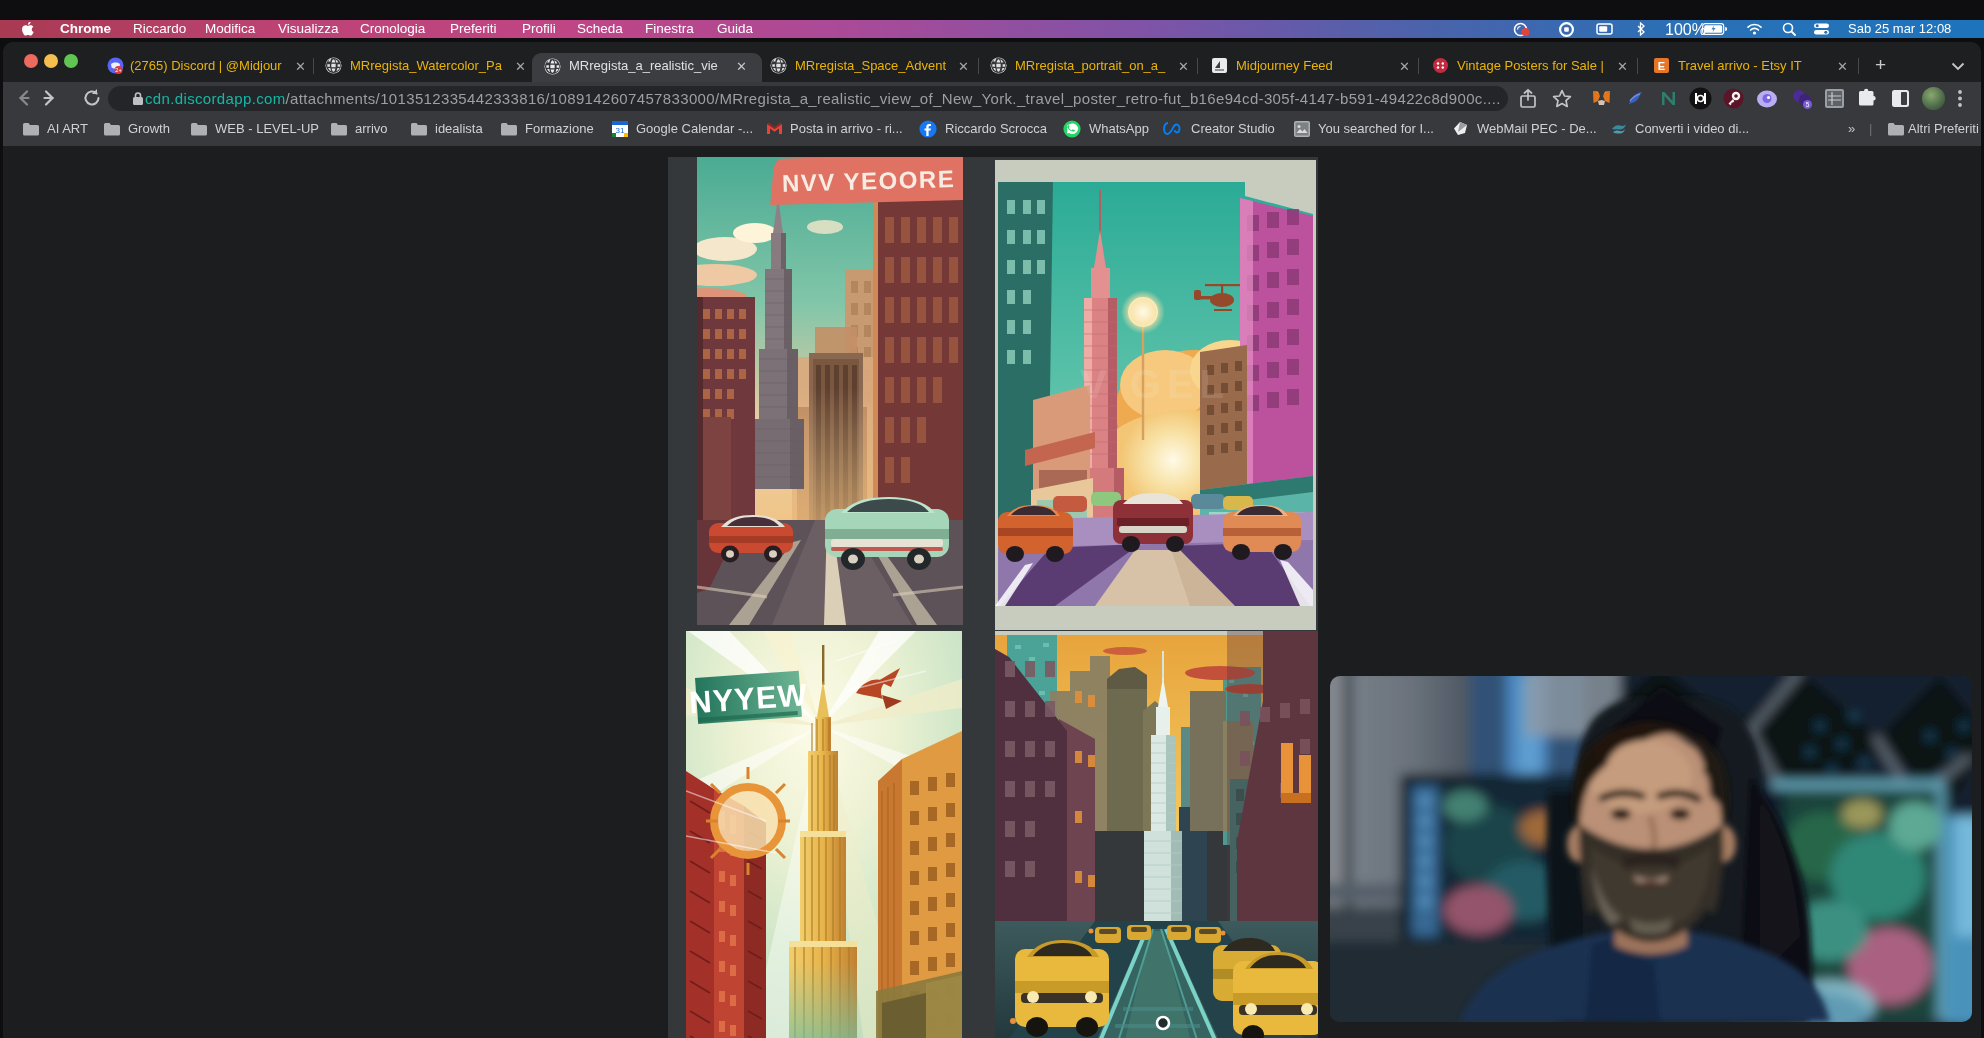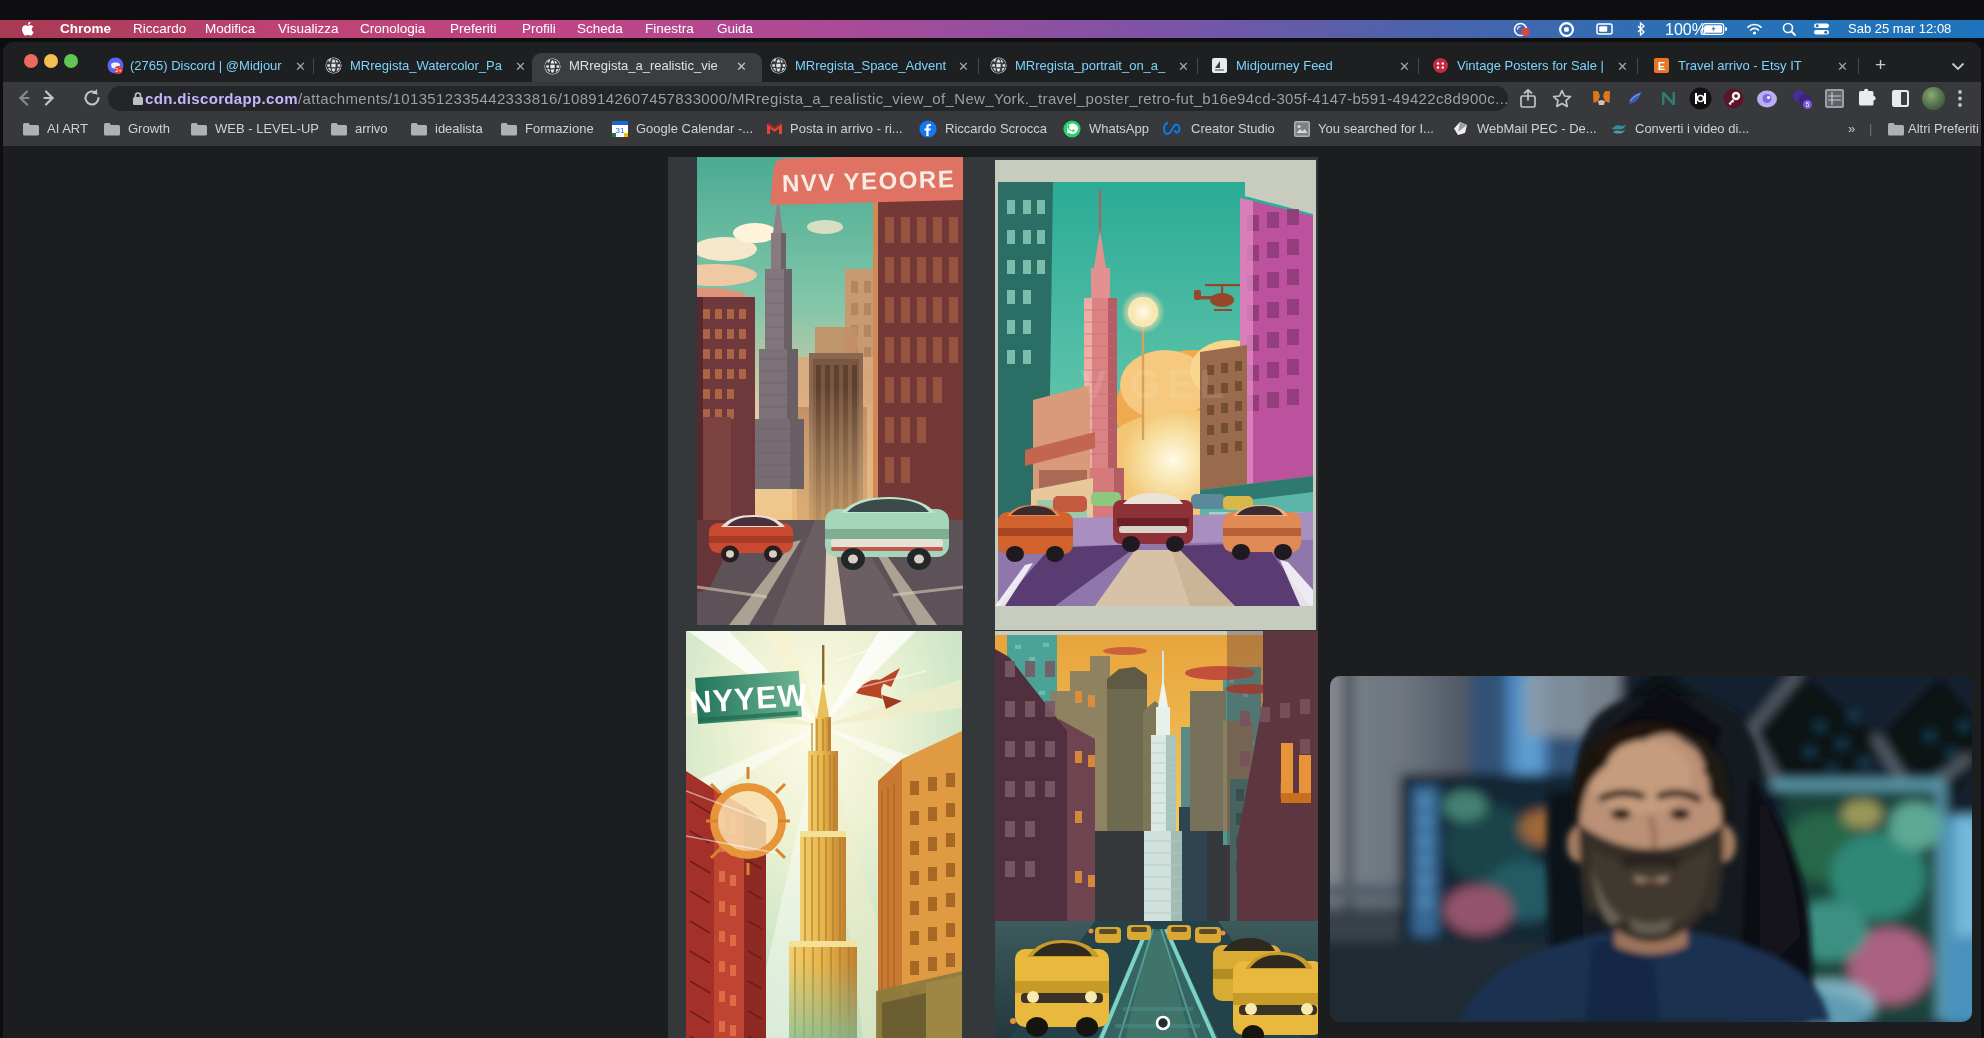--- a/index.html
+++ b/index.html
@@ -10,21 +10,21 @@
   
   #menubar { left:0; top:0; width:1984px; height:18px;
     background:linear-gradient(90deg,#a83a52 0%,#bc4374 14%,#c04585 28%,#ab4a97 42%,#7e53a7 58%,#4a63ab 72%,#2a70b5 85%,#1d74bc 100%);
     color:#fff; font-size:13.5px; display:flex; align-items:center; }
   .mb-it { position:absolute; top:1px; white-space:nowrap; }
   #menubar .bold { font-weight:bold; }
 
   
   #win { left:3px; top:22px; width:1978px; height:1016px; background:#1c1d1f; border-radius:10px 10px 0 0; overflow:hidden; }
   #tabbar { left:0; top:0; width:1978px; height:40px; background:#1e1f21; }
-  .tab-title { position:absolute; top:16px; font-size:13px; color:#7dd3fc; white-space:nowrap; overflow:hidden; }
+  .tab-title { position:absolute; top:16px; font-size:13px; color:#eab308; white-space:nowrap; overflow:hidden; }
   .tab-x { position:absolute; top:17px; font-size:13px; color:#a6a8aa; }
   .tab-sep { position:absolute; top:16px; width:1px; height:16px; background:#47484a; }
   .favicon { position:absolute; top:15px; width:17px; height:17px; }
   #activetab { position:absolute; left:529px; top:11px; width:230px; height:29px; background:#3c3d41; border-radius:9px 9px 0 0; }
 
   #toolbar { left:0; top:40px; width:1978px; height:32px; background:#38393d; }
   #omnibox { position:absolute; left:105px; top:4px; width:1400px; height:25px; background:#232528; border-radius:13px; color:#d6d7d9; font-size:15px; letter-spacing:0.35px; line-height:25px; white-space:nowrap; overflow:hidden; }
   .tb-ic { position:absolute; top:3px; }
 
   #bookbar { left:0; top:72px; width:1978px; height:32px; background:#38393d; color:#cfd1d3; font-size:13px; }
@@ -184,21 +184,21 @@
           <path d="M9.5 13h8" stroke="#87898c" stroke-width="2.2" stroke-linecap="round"></path>
         </svg>
       <svg class="tb-ic" style="left:33px" width="26" height="26" viewBox="0 0 26 26">
           <path d="M10 6.5 16.5 13 10 19.5" stroke="#c2c4c6" stroke-width="2.2" fill="none" stroke-linecap="round"></path>
           <path d="M8.5 13h8" stroke="#c2c4c6" stroke-width="2.2" stroke-linecap="round"></path>
         </svg>
       <svg class="tb-ic" style="left:76px" width="26" height="26" viewBox="0 0 26 26">
           <path d="M19.5 13a6.5 6.5 0 1 1-1.9-4.6" stroke="#c2c4c6" stroke-width="2.1" fill="none" stroke-linecap="round"></path>
           <path d="M18 4v5h-5z" fill="#c2c4c6"></path>
         </svg>
-      <div id="omnibox"><span style="margin-left:37px;font-weight:bold;color:#c4b5fd">cdn.discordapp.com</span><span style="color:#9d9fa2">/attachments/1013512335442333816/1089142607457833000/MRregista_a_realistic_view_of_New_York._travel_poster_retro-fut_b16e94cd-305f-4147-b591-49422c8d900c....</span></div>
+      <div id="omnibox"><span style="margin-left:37px;font-weight:normal;color:#14b8a6">cdn.discordapp.com</span><span style="color:#9d9fa2">/attachments/1013512335442333816/1089142607457833000/MRregista_a_realistic_view_of_New_York._travel_poster_retro-fut_b16e94cd-305f-4147-b591-49422c8d900c....</span></div>
       <svg class="tb-ic" style="left:129px;top:9px" width="12" height="15" viewBox="0 0 12 15">
           <rect x="1" y="6" width="10" height="8" rx="1.5" fill="#bdbfc1"></rect>
           <path d="M3.5 6V4.5a2.5 2.5 0 0 1 5 0V6" stroke="#bdbfc1" stroke-width="1.6" fill="none"></path>
         </svg>
       <svg class="tb-ic" style="left:1514px;top:5px" width="22" height="24" viewBox="0 0 22 24">
           <rect x="4" y="9" width="14" height="11" rx="1.5" stroke="#c2c4c6" stroke-width="1.7" fill="none"></rect>
           <path d="M11 3v10M7.5 6 11 2.8 14.5 6" stroke="#c2c4c6" stroke-width="1.7" fill="none" stroke-linecap="round"></path>
         </svg>
       <svg class="tb-ic" style="left:1547px;top:5px" width="24" height="24" viewBox="0 0 24 24">
           <path d="M12 3.6l2.5 5.4 5.9.6-4.4 4 1.2 5.8L12 16.5l-5.2 2.9 1.2-5.8-4.4-4 5.9-.6z" stroke="#c2c4c6" stroke-width="1.7" fill="none" stroke-linejoin="round"></path>

